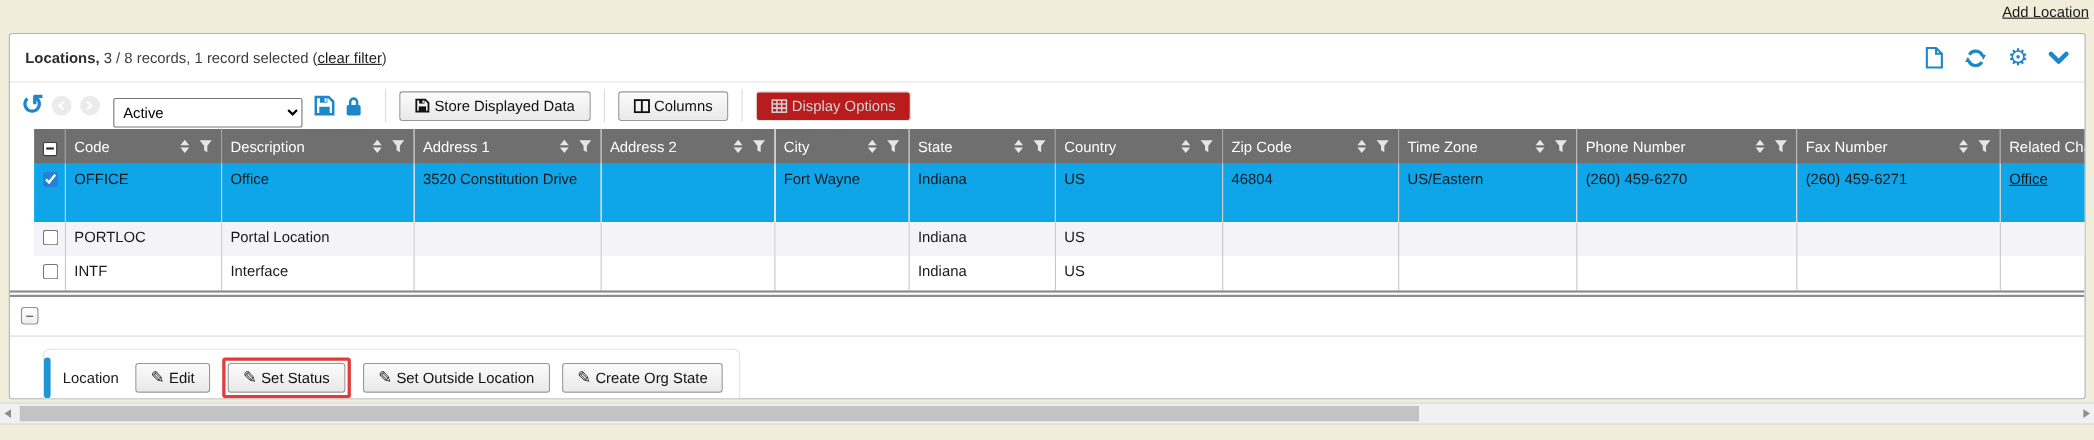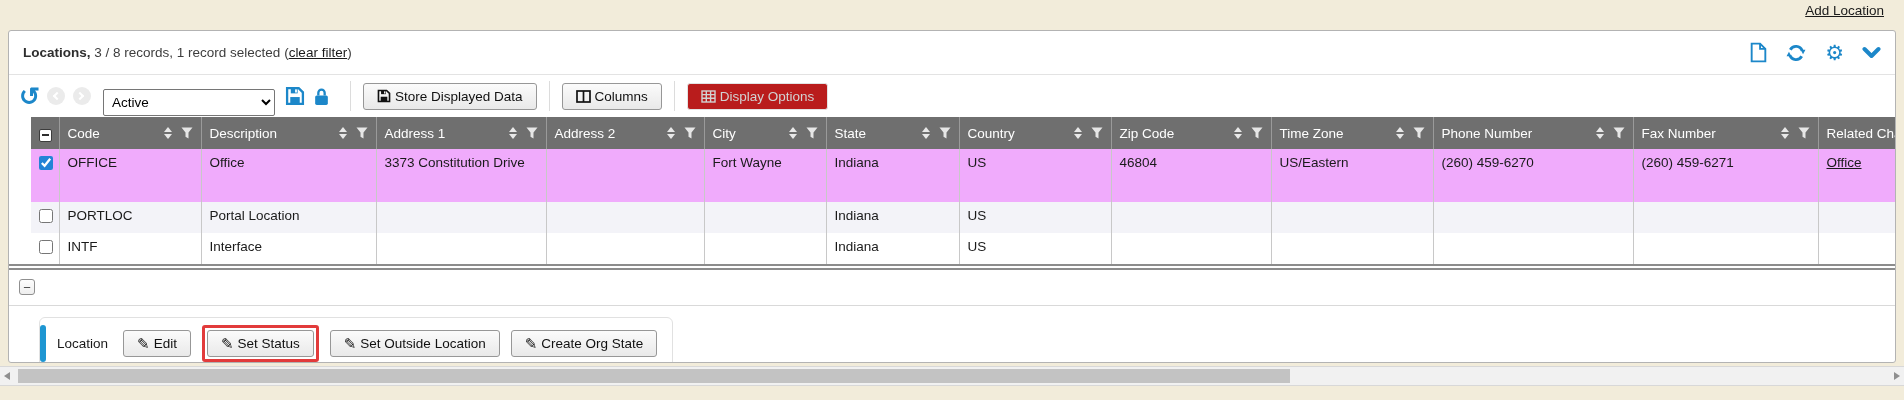--- a/index.html
+++ b/index.html
@@ -8,21 +8,21 @@
     background: #f2ecda;
     font-family: "Liberation Sans", sans-serif;
     font-size: 13.5px;
     color: #1a1a1a;
     position: relative;
   }
   a { color: #1a1a1a; text-decoration: underline; cursor: pointer; }
 
   
   .top-link {
-    position: absolute; top: 3px; right: 20px;
+    position: absolute; top: 3px; right: 5px;
     font-size: 13.5px;
   }
 
   
   .panel {
     position: absolute; left: 8px; top: 30px;
     width: 1888px; height: 333px;
     background: #fff;
     border: 1px solid #b3b3b3;
     border-radius: 3px;
@@ -90,21 +90,21 @@
   .hicons { display: flex; align-items: center; gap: 9px; }
   .sort { display: flex; flex-direction: column; align-items: center; cursor: pointer; }
   .tri-up { width: 0; height: 0; border-left: 4.5px solid transparent; border-right: 4.5px solid transparent; border-bottom: 5.5px solid #e8e8e8; margin-bottom: 2px; }
   .tri-dn { width: 0; height: 0; border-left: 4.5px solid transparent; border-right: 4.5px solid transparent; border-top: 5.5px solid #e8e8e8; }
   .grid td {
     padding: 6px 8px; border-right: 1px solid #c8c8c8;
     vertical-align: top; overflow: hidden;
   }
   .grid td:last-child { border-right: none; }
   .grid tr.row-sel { height: 53px; }
-  .grid tr.row-sel td { background: #f0abfc; }
+  .grid tr.row-sel td { background: #0ea5e9; }
   .grid tr.row-std { height: 31px; }
   .grid tr.row-alt td { background: #f3f3f8; }
   .cb-col { text-align: center; }
   .grid input[type="checkbox"] { width: 14px; height: 14px; accent-color: #2383d6; cursor: pointer; margin-top: 1px; }
   .selall-box {
     width: 13px; height: 13px; background: #fff; border: 1px solid #3c3c3c; border-radius: 2px;
     display: inline-flex; align-items: center; justify-content: center; cursor: pointer; margin: 0 auto;
   }
   .selall-box .bar { width: 7px; height: 2px; background: #2e2e2e; }
 
@@ -415,21 +415,21 @@
       <th>
             <div class="th-inner">
               <span>Related Cha</span>
             </div>
           </th>
     </tr>
     <tr class="row-sel">
       <td class="cb-col"><input type="checkbox" checked="" style=""></td>
       <td>OFFICE</td>
       <td>Office</td>
-      <td>3373 Constitution Drive</td>
+      <td>3520 Constitution Drive</td>
       <td></td>
       <td>Fort Wayne</td>
       <td>Indiana</td>
       <td>US</td>
       <td>46804</td>
       <td>US/Eastern</td>
       <td>(260) 459-6270</td>
       <td>(260) 459-6271</td>
       <td><a>Office</a></td>
     </tr>

